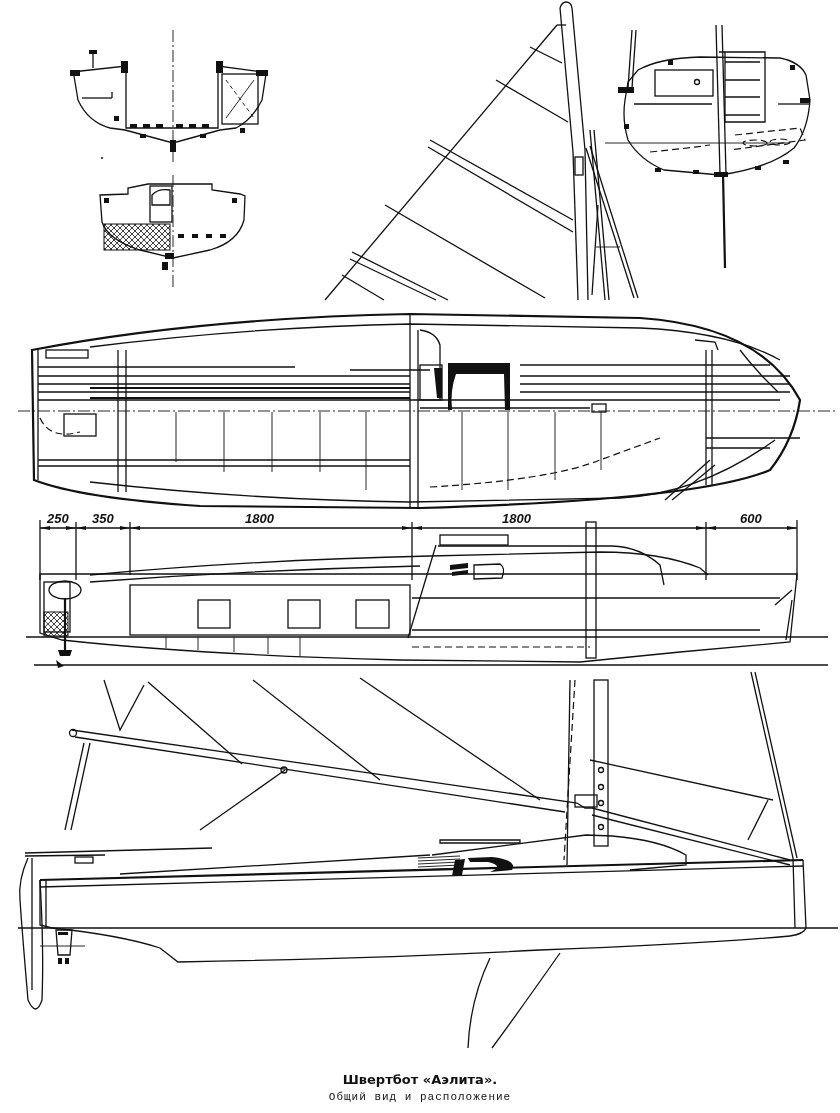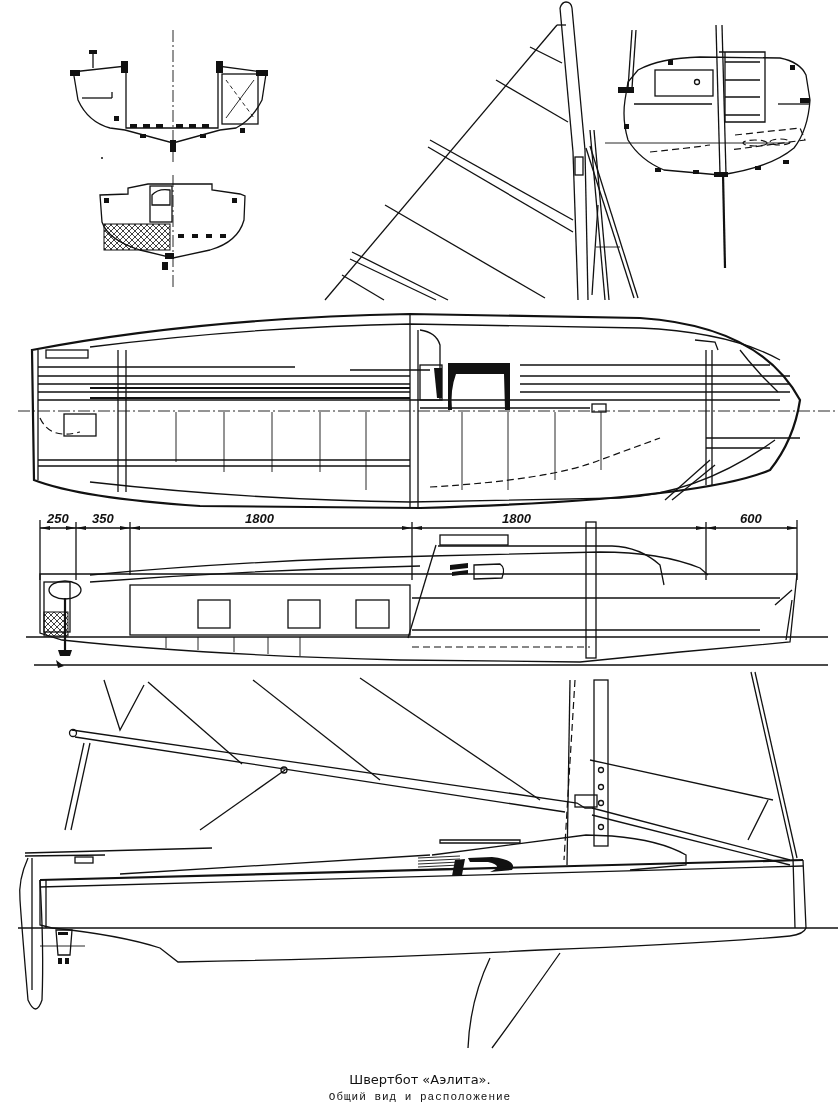--- a/index.html
+++ b/index.html
@@ -7,21 +7,21 @@
   svg{position:absolute;left:0;top:0;}
   .ln{fill:none;stroke:#111;stroke-width:1.3;}
   .lt{fill:none;stroke:#111;stroke-width:0.9;}
   .lk{fill:none;stroke:#111;stroke-width:2.2;}
   .dash{fill:none;stroke:#111;stroke-width:1.2;stroke-dasharray:7 4;}
   .dd{fill:none;stroke:#111;stroke-width:0.9;stroke-dasharray:12 3 2 3;}
   .blk{fill:#111;}
   .hatch{fill:url(#xh);stroke:#111;stroke-width:1;}
   .dim{font-family:"Liberation Sans",sans-serif;font-style:italic;font-weight:bold;font-size:13px;fill:#111;}
   .caption{position:absolute;left:0;width:840px;text-align:center;color:#111;}
-  .cap-title{top:1072px;font-family:"DejaVu Sans",sans-serif;font-weight:normal;font-size:13px;}
+  .cap-title{top:1072px;font-family:"DejaVu Sans",sans-serif;font-weight:bold;font-size:13px;}
   .cap-sub{top:1091px;font-family:"Liberation Mono",monospace;font-size:11px;letter-spacing:1px;}
 </style>
 </head>
 <body>
 
 <svg width="840" height="1113" viewBox="0 0 840 1113">
   <defs>
     <pattern id="xh" width="6" height="6" patternUnits="userSpaceOnUse">
       <path d="M0,0 L6,6 M6,0 L0,6" stroke="#111" stroke-width="0.8"></path>
     </pattern>

